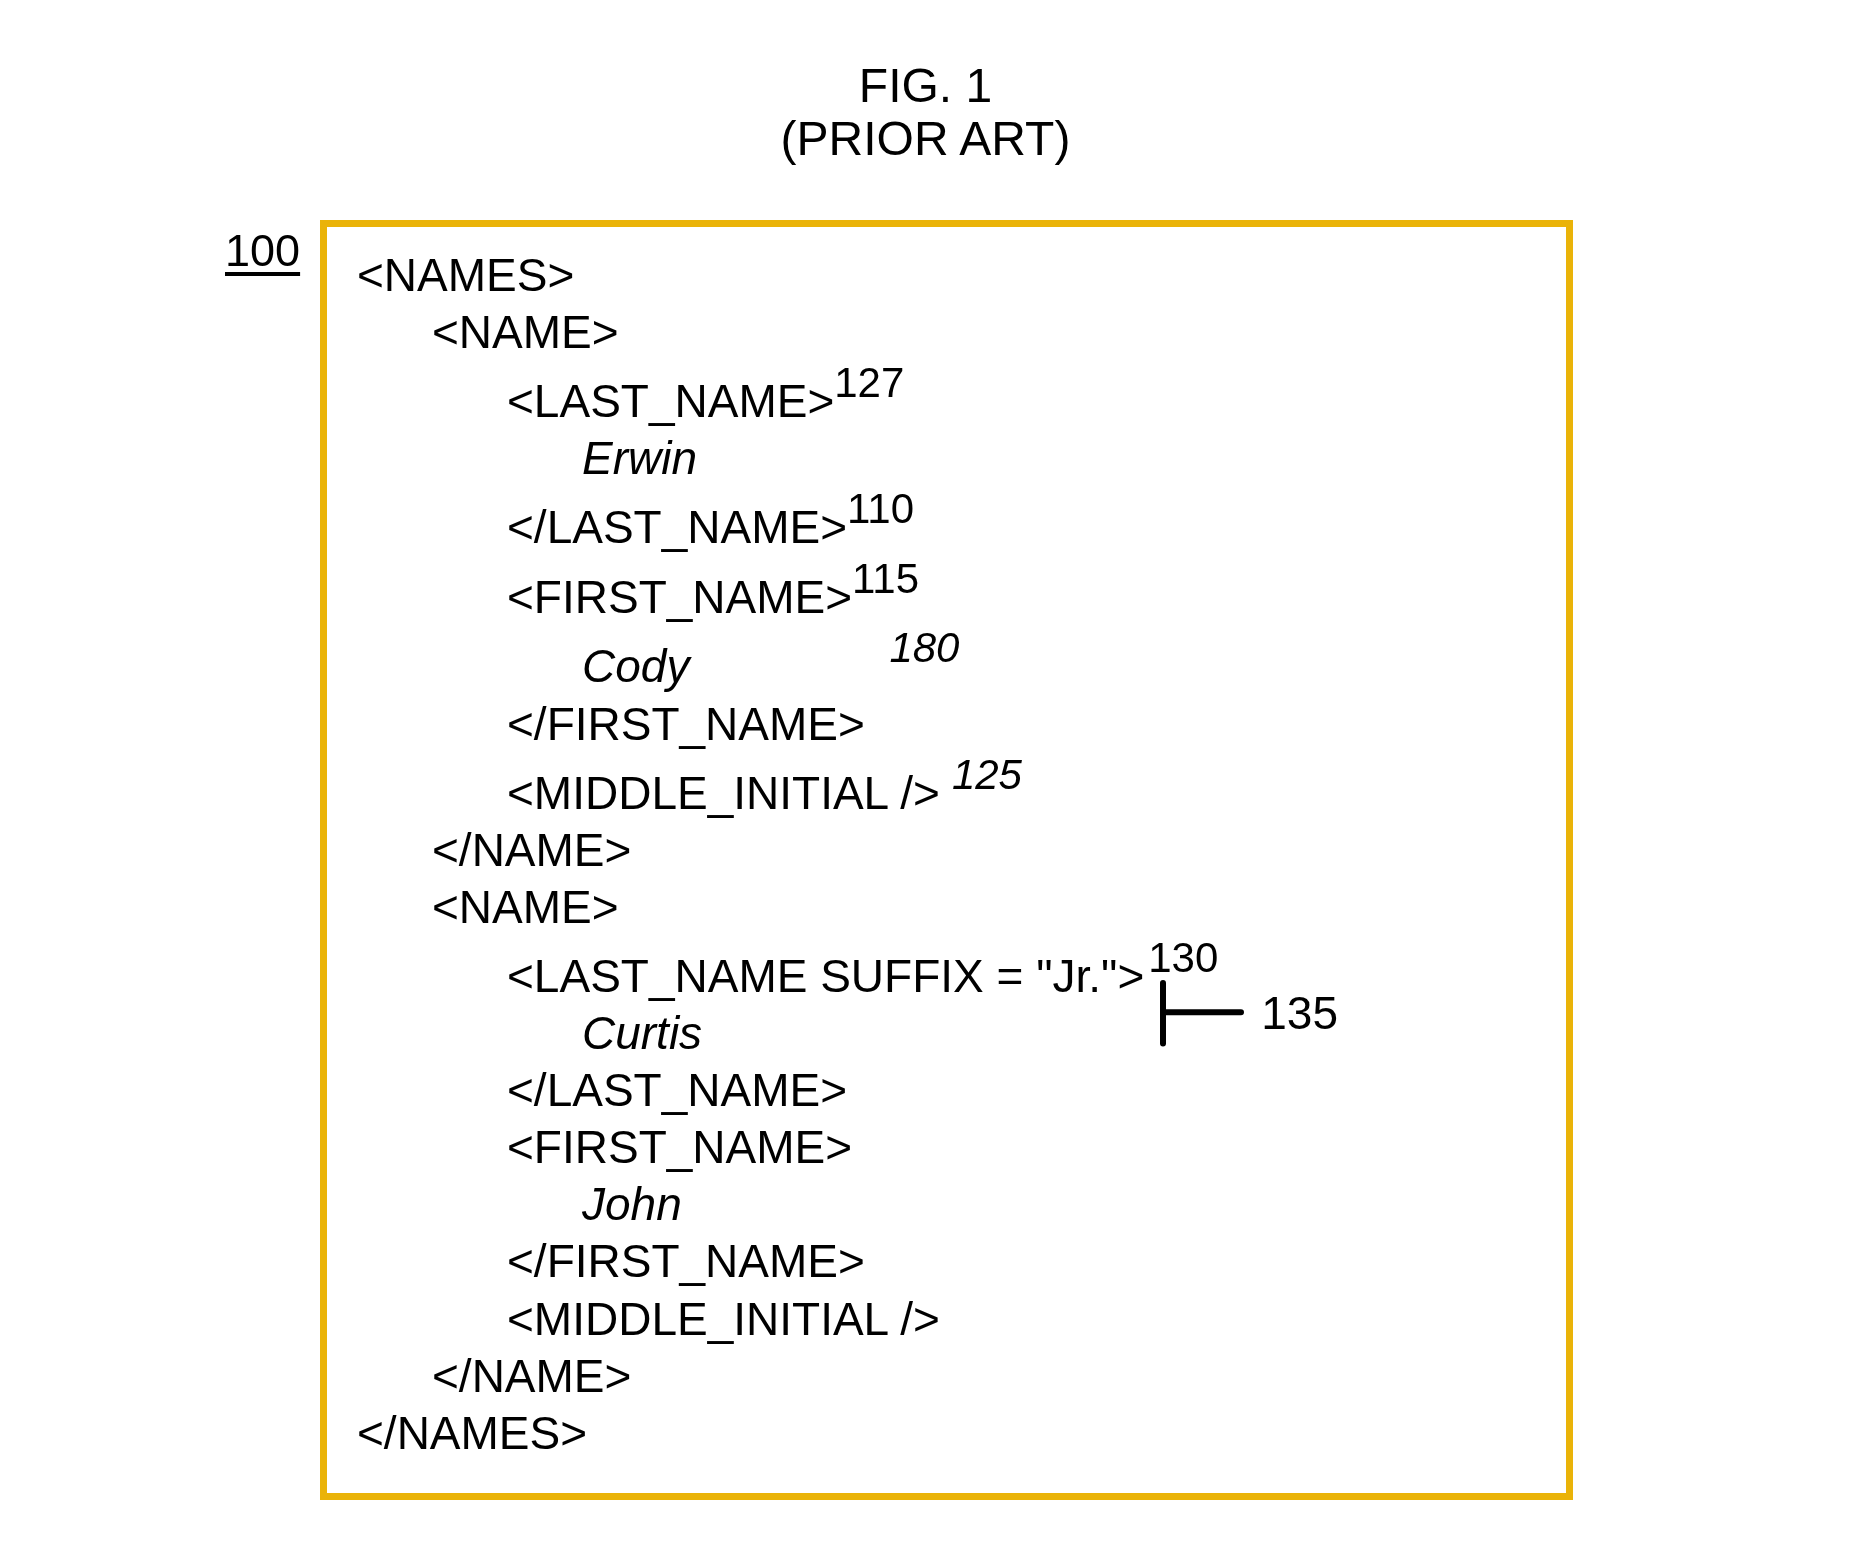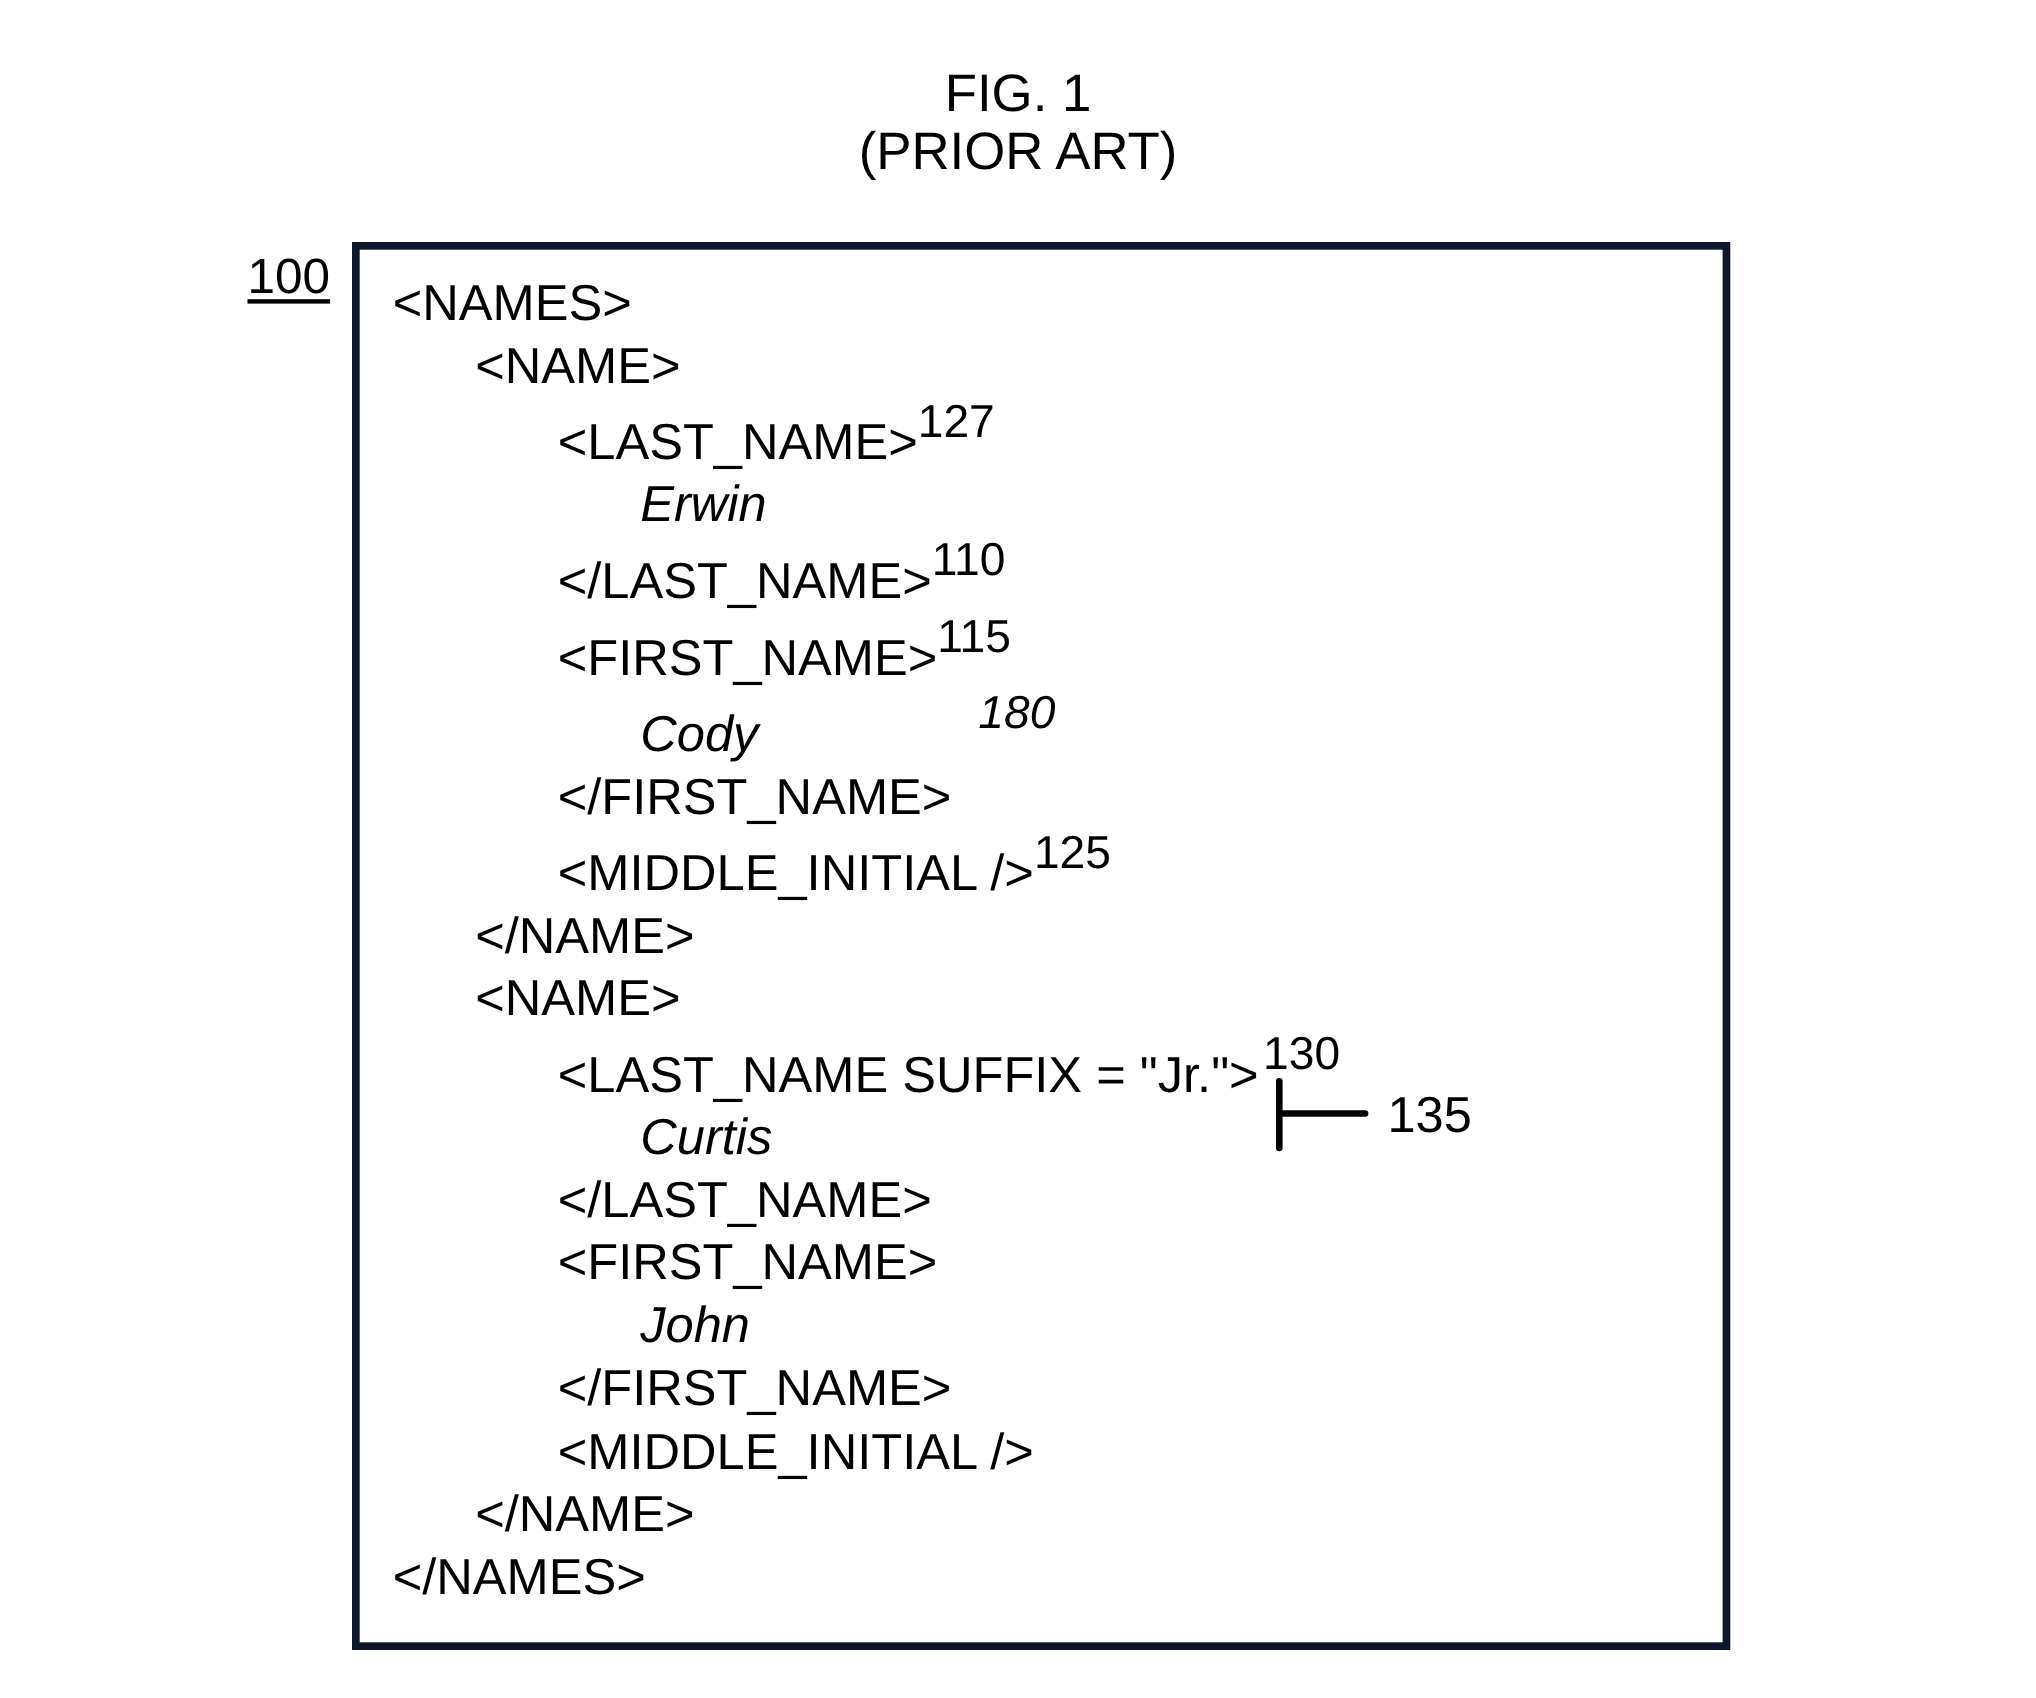--- a/index.html
+++ b/index.html
@@ -36,21 +36,21 @@
     font-size: 45px;
     text-decoration: underline;
     text-underline-offset: 6px;
   }
   .box {
     position: absolute;
     top: 220px;
     left: 320px;
     width: 1253px;
     height: 1280px;
-    border: 7px solid #0f172a;
+    border: 7px solid #eab308;
     box-sizing: border-box;
   }
   .code {
     position: absolute;
     top: 20px;
     left: 30px;
     font-size: 46px;
     line-height: 1.24;
   }
   .L0 { padding-left: 0; }
@@ -107,21 +107,21 @@
       <span class="row L3">Erwin</span>
 
       <span class="row L2"><span>&lt;/LAST_NAME&gt;</span><span class="sup">110</span></span>
 
       <span class="row L2"><span>&lt;FIRST_NAME&gt;</span><span class="sup">115</span></span>
 
       <span class="row L3"><span>Cody</span><span class="sup" style="margin-left:200px;">180</span></span>
 
       <span class="row L2">&lt;/FIRST_NAME&gt;</span>
 
-      <span class="row L2"><span>&lt;MIDDLE_INITIAL /&gt;</span><span class="sup" style="">125</span></span>
+      <span class="row L2"><span>&lt;MIDDLE_INITIAL /&gt;</span><span class="sup" style="margin-left:12px;font-style:italic;">125</span></span>
 
       <span class="row L1">&lt;/NAME&gt;</span>
 
       <span class="row L1">&lt;NAME&gt;</span>
 
       <span class="row L2" id="row-suffix"><span>&lt;LAST_NAME SUFFIX = "Jr."&gt;</span><span class="sup" style="margin-left:4px;">130</span></span>
 
       <span class="row L3">Curtis</span>
 
       <span class="row L2">&lt;/LAST_NAME&gt;</span>

